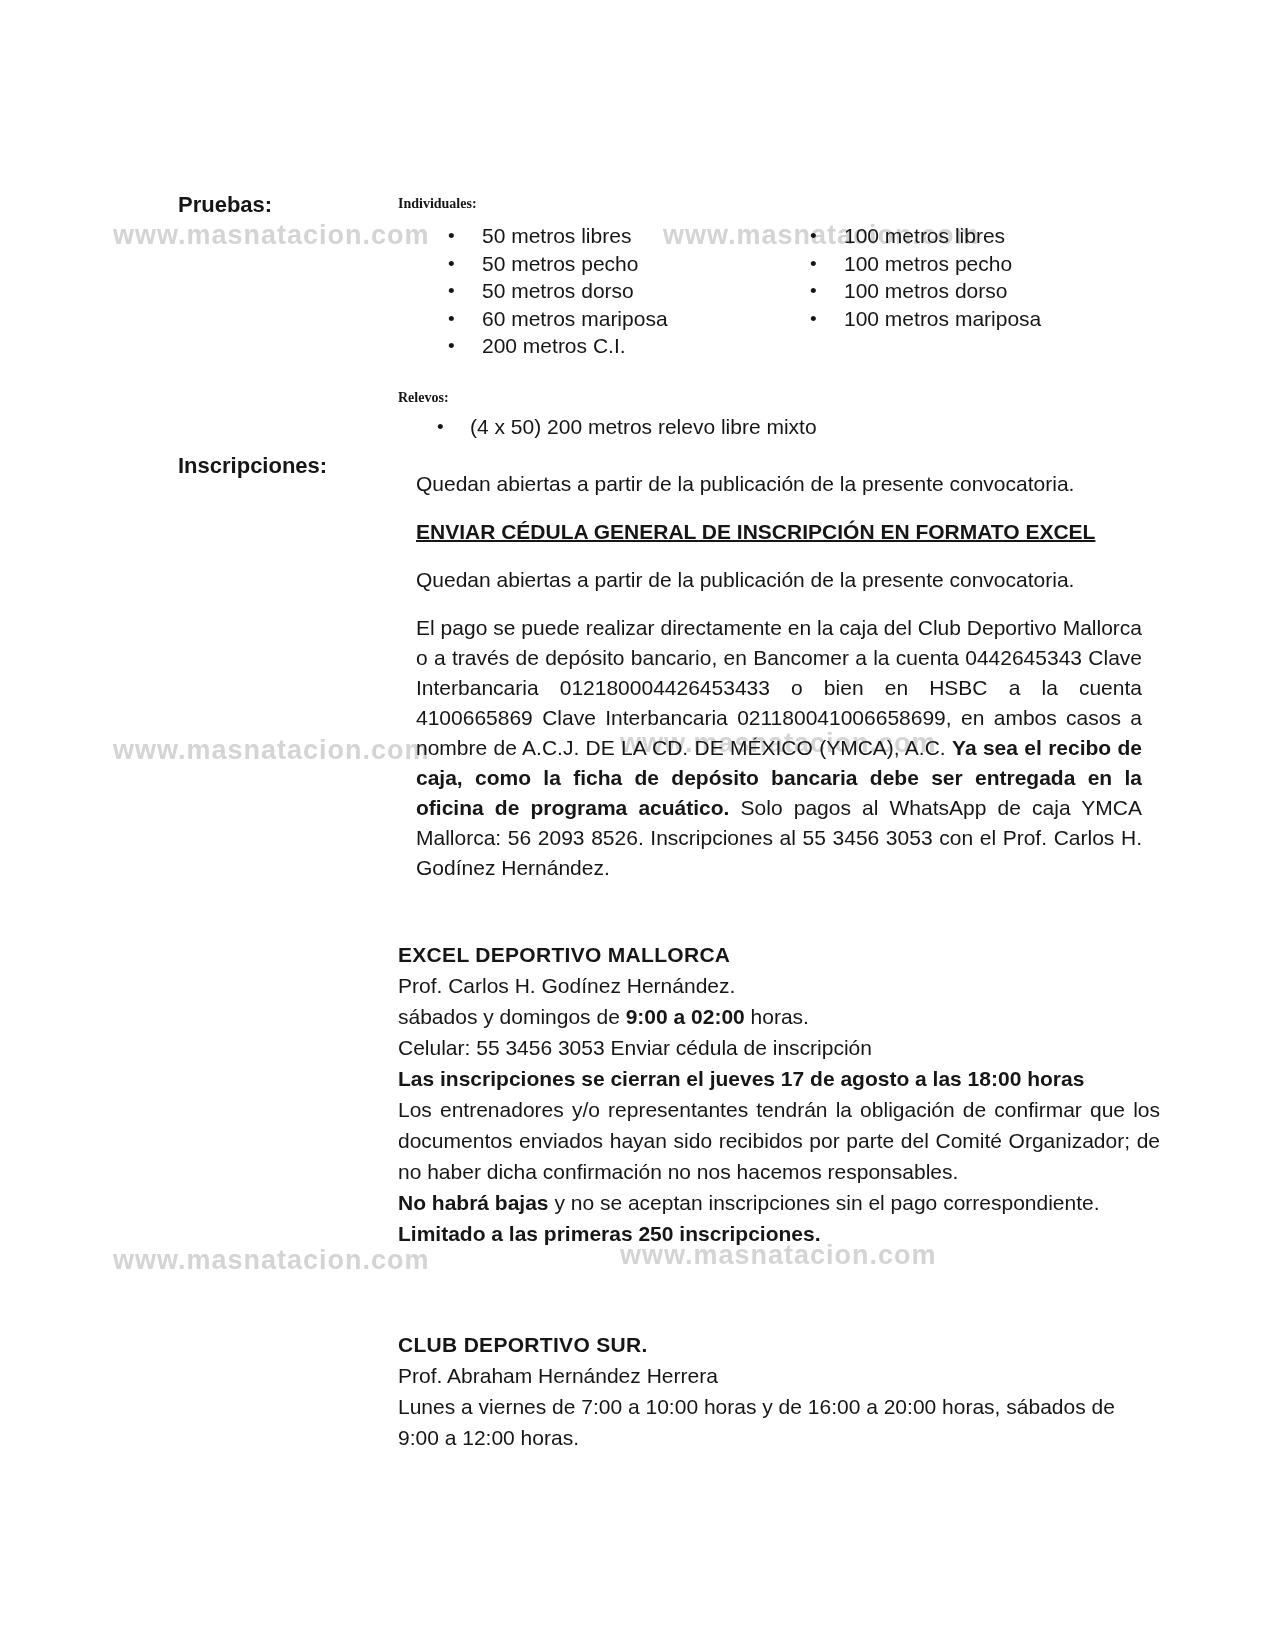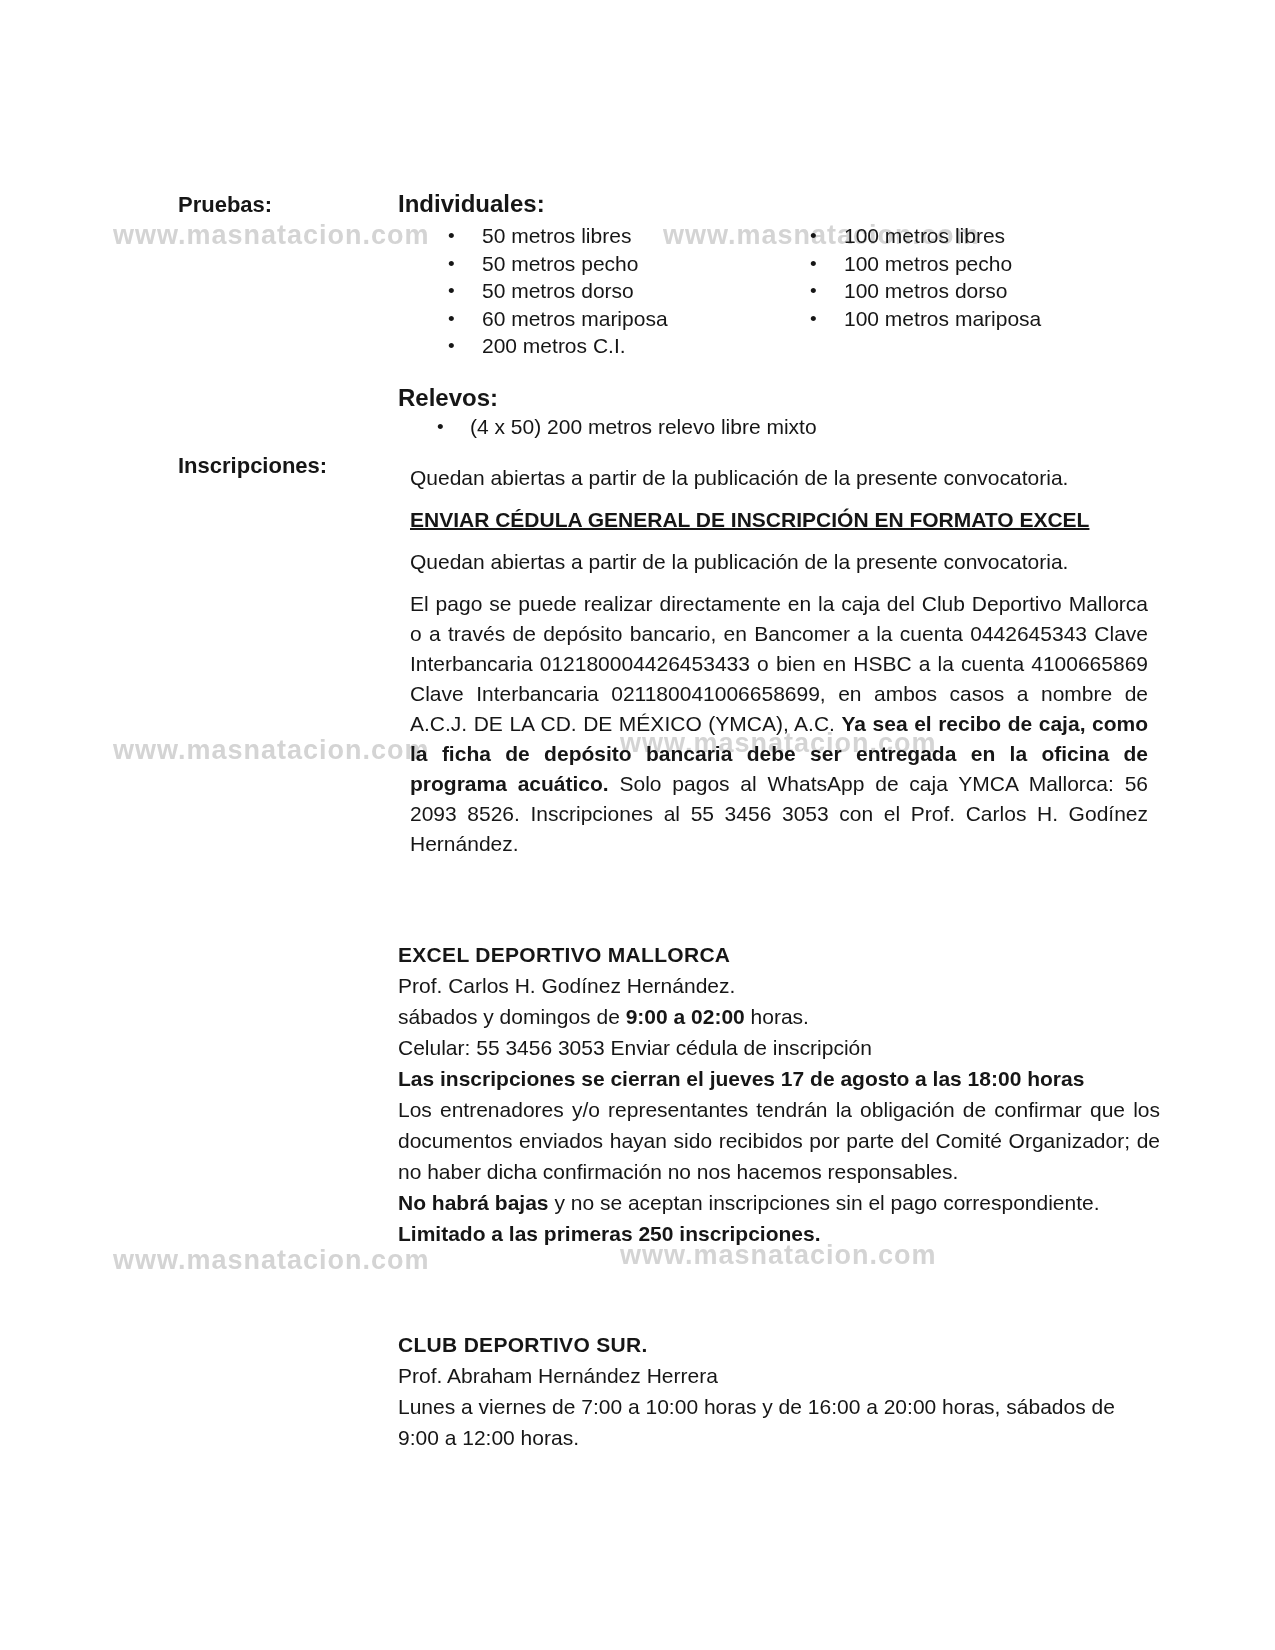--- a/index.html
+++ b/index.html
@@ -41,22 +41,23 @@
   .col {
     width: 762px;
     font-size: 21px;
     line-height: 30px;
   }
 
   .bold { font-weight: bold; }
 
   .heading-bold {
     font-weight: bold;
-    font-size: 24px;
+    font-size: 14px;
     line-height: 28px;
+    font-family: Liberation Serif, serif;
   }
 
   
   .lists-row { display: flex; margin-top: 4px; }
   .blist-left  { padding-left: 50px; width: 262px; }
   .blist-right { padding-left: 50px; }
   .lists-row .blist-right { margin-left: 0; }
   .blist-item {
     display: flex;
     line-height: 27.5px;
@@ -65,21 +66,21 @@
   .bullet {
     width: 34px;
     flex: 0 0 34px;
     font-size: 19px;
   }
 
   .relevos-item { padding-left: 39px; display: flex; line-height: 28px; margin-top: 1px; }
   .relevos-item .bullet { width: 33px; flex: 0 0 33px; }
 
   
-  .p { margin: 12px; }
+  .p { margin: 18px; }
   .p-justify { text-align: justify; }
   .enviar-line {
     font-weight: bold;
     text-decoration: underline;
     text-decoration-thickness: 2px;
     white-space: nowrap;
   }
   .line-justify-last {
     text-align: justify;
     text-align-last: justify;

